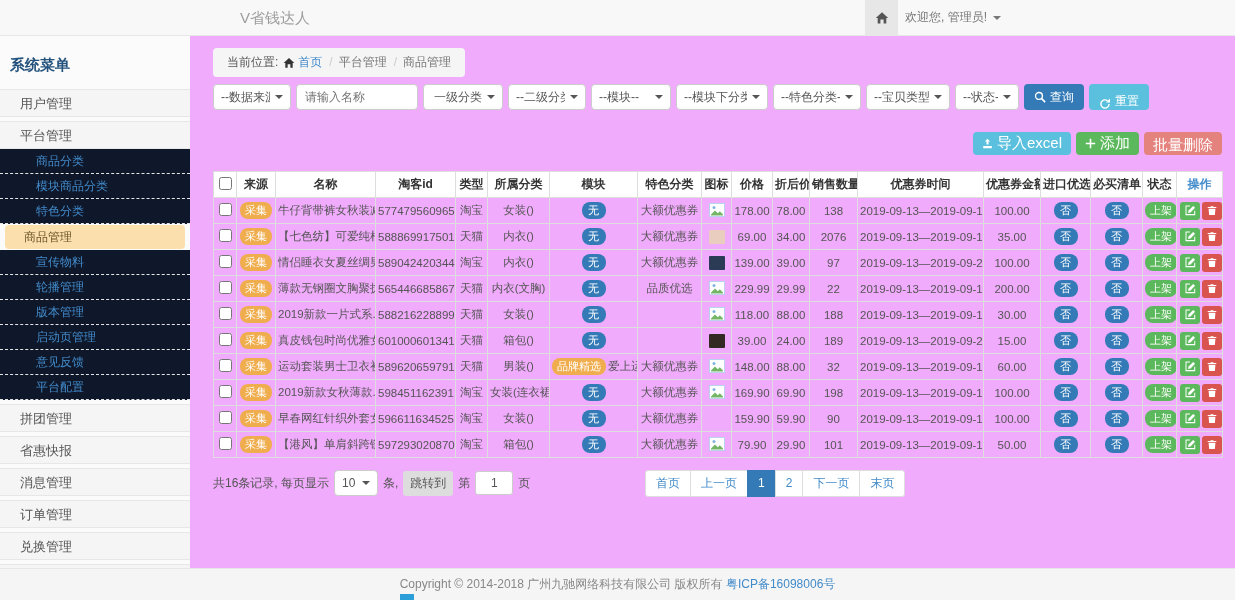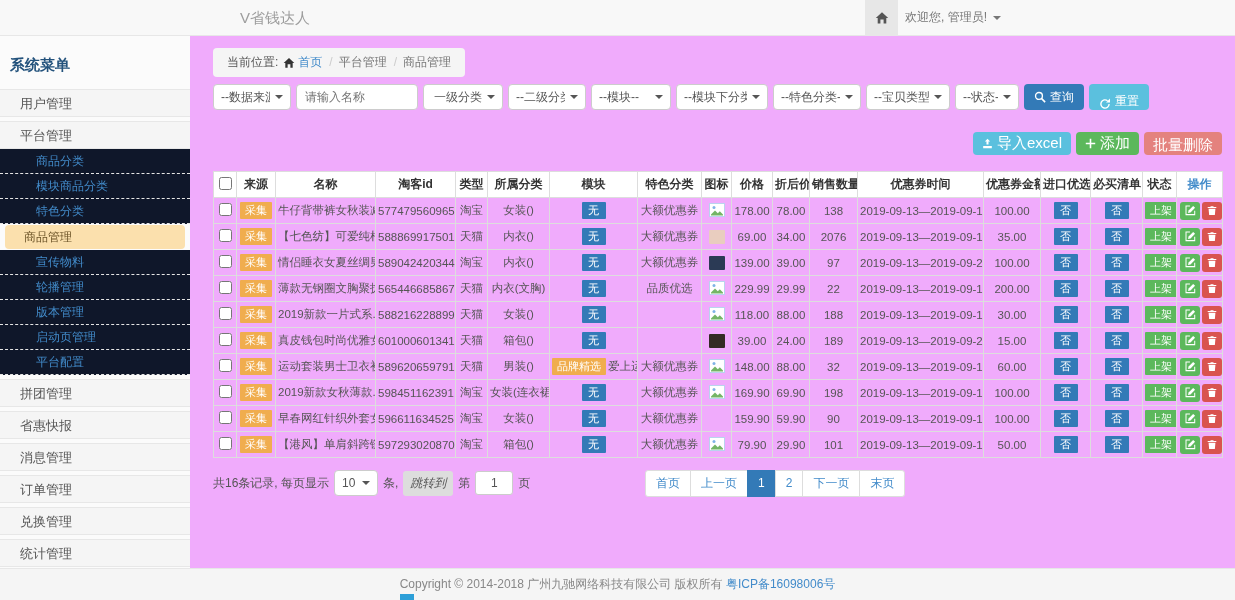--- a/index.html
+++ b/index.html
@@ -40,33 +40,33 @@
   .toolbar .btn { height:23px; font-size:15px; padding:0 9px; }
   .btn-import { background:#5bc0de; }
   .btn-add { background:#5cb85c; }
   .btn-del { background:#e4827e;flex-direction:column; }
   
   table { margin-top:16px; width:1009px; border-collapse:collapse; table-layout:fixed; }
   th, td { border:1px solid #ddd; height:26px; text-align:center; overflow:hidden; white-space:nowrap; padding:1px 2px; }
   th { font-size:12px; font-weight:bold; color:#333; background:#fff; }
   td { font-size:11.5px; color:#555; }
   th.op-head { color:#428bca; }
-  .bdg { display:inline-block; min-width:24px; padding:3px 5px; border-radius:1px; color:#fff; font-size:11px; line-height:1; cursor:pointer; }
+  .bdg { display:inline-block; min-width:24px; padding:3px 5px; border-radius:8px; color:#fff; font-size:11px; line-height:1; cursor:pointer; }
   .b-blue { background:#337ab7; }
   .b-orange { background:#f0ad4e; }
   .b-green { background:#5cb85c; }
   .op-btn { display:inline-flex; width:20px; height:18px; border-radius:3px; align-items:center; justify-content:center; margin:0 1px; cursor:pointer; }
   .op-edit { background:#5cb85c; }
   .op-trash { background:#d9534f; }
   .icon-photo { display:inline-block; width:16px; height:14px; vertical-align:middle; border-radius:1px; }
   
   .pager-row { margin-top:12px; position:relative; height:28px; }
   .pager-info { display:flex; align-items:center; gap:5px; color:#555; }
   .pp-select { width:44px; }
-  .jump-chip { background:#ddd; border-radius:3px; padding:4px 7px; color:#555; cursor:pointer;font-style:italic; }
+  .jump-chip { background:#ddd; border-radius:3px; padding:4px 7px; color:#555; cursor:pointer; }
   .page-input { width:38px; height:24px; border:1px solid #ccc; border-radius:3px; text-align:center; font-size:12px; color:#555; outline:none; }
   .pager-group { position:absolute; left:432px; top:0; display:flex; }
   .pg-btn { height:27px; line-height:25px; padding:0 10px; border:1px solid #ddd; margin-left:-1px; background:#fff; color:#428bca; cursor:pointer; }
   .pg-btn:first-child { border-radius:3px 0 0 3px; margin-left:0; }
   .pg-btn:last-child { border-radius:0 3px 3px 0; }
   .pg-btn.active { background:#337ab7; border-color:#337ab7; color:#fff; }
   
   .footer { position:absolute; left:0; top:568px; width:1235px; height:32px; background:#f5f5f5; border-top:1px solid #e7e7e7; text-align:center; line-height:30px; color:#888; }
   .footer a { color:#428bca; text-decoration:none; cursor:pointer; }
   .blue-strip { position:absolute; left:400px; top:594px; width:14px; height:6px; background:#2d9fd8; }
@@ -93,20 +93,21 @@
       <div class="menu-group">用户管理</div>
       <div class="menu-group">平台管理</div>
       <div class="menu-link">商品分类</div>
       <div class="menu-link">模块商品分类</div>
       <div class="menu-link">特色分类</div>
       <div class="menu-link active">商品管理</div>
       <div class="menu-link">宣传物料</div>
       <div class="menu-link">轮播管理</div>
       <div class="menu-link">版本管理</div>
       <div class="menu-link">启动页管理</div>
+      <div class="menu-link">意见反馈</div>
       <div class="menu-link">平台配置</div>
       <div class="menu-group">拼团管理</div>
       <div class="menu-group">省惠快报</div>
       <div class="menu-group">消息管理</div>
       <div class="menu-group">订单管理</div>
       <div class="menu-group">兑换管理</div>
       <div class="menu-group">统计管理</div>
     </div>
 </div>
 

